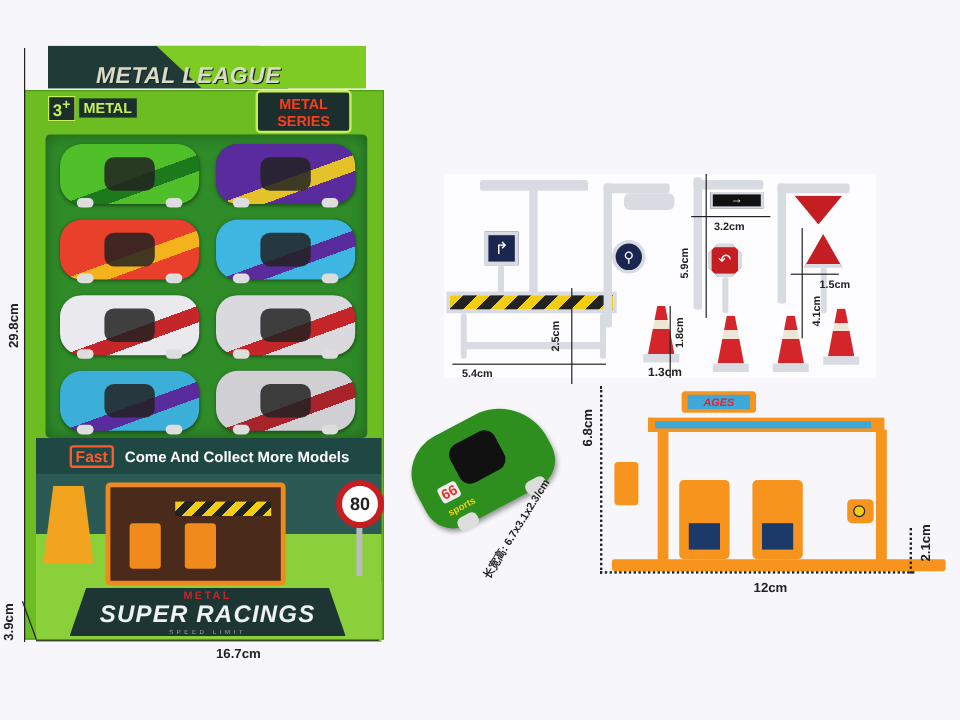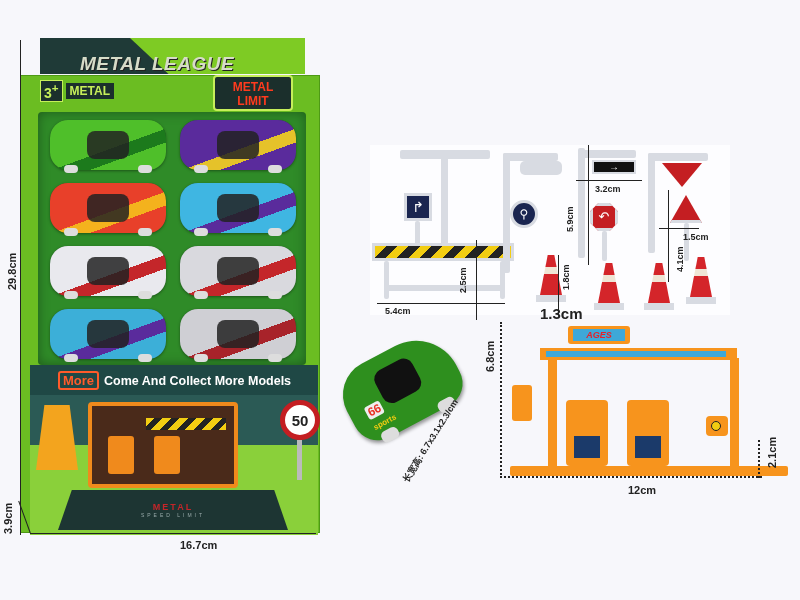--- a/index.html
+++ b/index.html
@@ -58,21 +58,21 @@
 <div class="abs box-header-dark"></div>
 <div class="abs box-header-green"></div>
 <div class="abs racing-title">METAL LEAGUE</div>
 
 <div class="abs age-badge">
   <span class="age-num"><span>3</span><sup>+</sup></span>
   <span class="age-text">METAL</span>
 </div>
 <div class="abs metal-series">
   <div>METAL</div>
-  <div>LIMIT</div>
+  <div>SERIES</div>
 </div>
 
 <div class="abs tray">
   <div id="car-grid" style="position:absolute;left:12px;top:8px;display:grid;grid-template-columns:116px 116px;column-gap:14px;row-gap:13px;">
       <div class="car-slot" style="background: rgb(39, 117, 42);">
         <div class="car-body" style="background: linear-gradient(160deg, rgb(79, 191, 42) 0px, rgb(79, 191, 42) 55%, rgb(28, 122, 28) 55%, rgb(28, 122, 28) 70%, rgb(79, 191, 42) 70%, rgb(79, 191, 42) 100%);">
           <div class="car-cab"></div>
           <div class="car-wheel" style="left:14px"></div>
           <div class="car-wheel" style="right:14px"></div>
         </div>
@@ -123,35 +123,36 @@
         <div class="car-body" style="background: linear-gradient(160deg, rgb(207, 207, 212) 0px, rgb(207, 207, 212) 55%, rgb(168, 35, 42) 55%, rgb(168, 35, 42) 70%, rgb(207, 207, 212) 70%, rgb(207, 207, 212) 100%);">
           <div class="car-cab"></div>
           <div class="car-wheel" style="left:14px"></div>
           <div class="car-wheel" style="right:14px"></div>
         </div>
       </div>
     </div>
 </div>
 
 <div class="abs promo-band"></div>
-<div class="abs fast-logo">More</div>
+<div class="abs fast-logo">Fast</div>
 <div class="abs promo-text">Come And Collect More Models</div>
 <div class="abs promo-window"></div>
 <div class="abs promo-grass"></div>
 <div class="abs sign-board"></div>
 <div class="abs gas-station-mini">
   <div style="position:absolute;left:54px;top:12px;width:80px;height:12px;background:repeating-linear-gradient(135deg,#f2cd12 0 6px,#222 6px 12px);"></div>
   <div style="position:absolute;left:16px;top:30px;width:26px;height:38px;background:#f08a1c;border-radius:3px;"></div>
   <div style="position:absolute;left:62px;top:30px;width:26px;height:38px;background:#f08a1c;border-radius:3px;"></div>
 </div>
 <div class="abs speed-pole"></div>
-<div class="abs speed-sign">50</div>
+<div class="abs speed-sign">80</div>
 
 <div class="abs super-racing">
   <div class="super-metal">METAL</div>
+  <div class="super-text">SUPER RACINGS</div>
   <div class="super-sub">SPEED LIMIT</div>
 </div>
 
 <div class="abs dim-line-v" style="left:20px;top:40px;height:495px;"></div>
 <div class="abs dim-label rot" style="left:6px;top:290px;">29.8cm</div>
 <div class="abs dim-line-h" style="left:30px;top:533px;height:1px;width:286px;"></div>
 <div class="abs dim-label" style="left:180px;top:539px;">16.7cm</div>
 <div class="abs dim-line-v" style="left:24px;top:500px;height:34px;transform:rotate(-20deg);"></div>
 <div class="abs dim-label rot" style="left:2px;top:534px;">3.9cm</div>
 
@@ -203,21 +204,21 @@
   <div class="abs" style="left:300px;top:50px;width:32px;height:28px;background:#c41e22;clip-path:polygon(50% 0,100% 100%,0 100%);border-bottom:3px solid #d8dbe2;"></div>
   <div class="abs pole" style="left:314px;top:78px;width:5px;height:38px;"></div>
 </div>
 
 <div class="abs dim-line-h" style="left:377px;top:303px;width:128px;"></div>
 <div class="abs dim-label" style="left:385px;top:306px;font-size:9px;">5.4cm</div>
 <div class="abs dim-line-v" style="left:476px;top:240px;height:80px;"></div>
 <div class="abs dim-label rot" style="left:458px;top:293px;font-size:9px;">2.5cm</div>
 <div class="abs dim-line-v" style="left:558px;top:255px;height:60px;"></div>
 <div class="abs dim-label rot" style="left:561px;top:290px;font-size:9px;">1.8cm</div>
-<div class="abs dim-label" style="left:540px;top:305px;font-size:15px;">1.3cm</div>
+<div class="abs dim-label" style="left:540px;top:305px;font-size:10px;">1.3cm</div>
 <div class="abs dim-line-v" style="left:588px;top:145px;height:120px;"></div>
 <div class="abs dim-label rot" style="left:565px;top:232px;font-size:9px;">5.9cm</div>
 <div class="abs dim-line-h" style="left:576px;top:180px;width:66px;"></div>
 <div class="abs dim-label" style="left:595px;top:184px;font-size:9px;">3.2cm</div>
 <div class="abs dim-line-h" style="left:659px;top:228px;width:40px;"></div>
 <div class="abs dim-label" style="left:683px;top:232px;font-size:9px;">1.5cm</div>
 <div class="abs dim-line-v" style="left:668px;top:190px;height:92px;"></div>
 <div class="abs dim-label rot" style="left:675px;top:272px;font-size:9px;">4.1cm</div>
 
 <div class="abs" style="left:342px;top:348px;width:118px;height:78px;transform:rotate(-28deg);">

